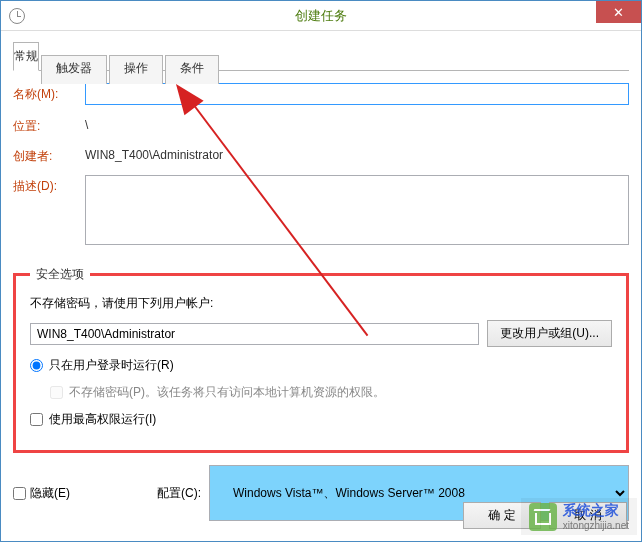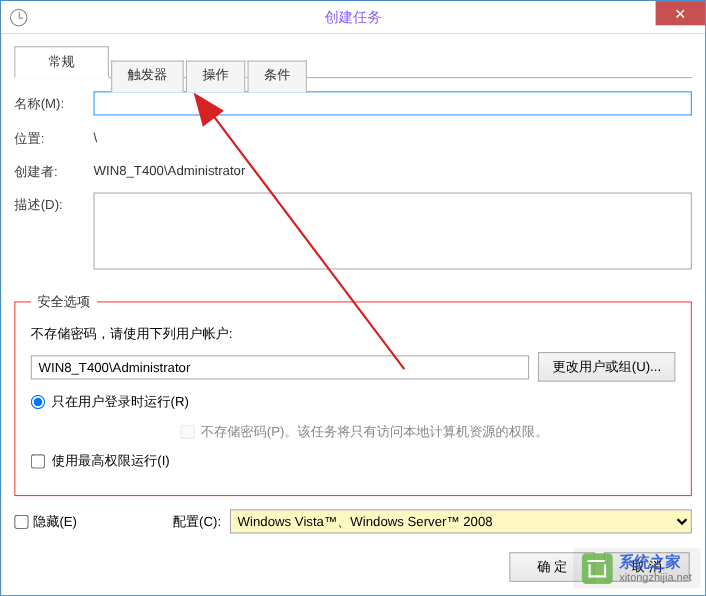--- a/index.html
+++ b/index.html
@@ -27,89 +27,89 @@
 .title-icon::before {
   content: ""; position: absolute; width: 1px; height: 5px;
   background: #888; left: 7px; top: 2px;
 }
 .title-icon::after {
   content: ""; position: absolute; width: 4px; height: 1px;
   background: #888; left: 7px; top: 7px;
 }
 .title-text {
   position: absolute; left: 50%; transform: translateX(-50%);
-  font-size: 13px; color: #8b5cf6;
+  font-size: 13px; color: #4d7c0f;
 }
 .close-btn {
   position: absolute; right: 0; top: 0; width: 45px; height: 22px;
   background: #c75050; color: #fff; display: flex;
   align-items: center; justify-content: center; font-size: 13px;
   cursor: pointer;
 }
 .content { padding: 10px 12px; }
 .tabs {
   display: flex; border-bottom: 1px solid #b5b5b5;
   margin-bottom: 12px;
 }
 .tab {
-  padding: 5px 30px; border: 1px solid #b5b5b5;
+  padding: 5px 0; border: 1px solid #b5b5b5;
   border-bottom: none; margin-right: 2px;
   background: #fff; cursor: pointer; position: relative; top: 1px;
   color: #333;
 }
 .tab.active { background: #fff; border-bottom: 1px solid #fff; }
 .tab:not(.active) { background: #f5f5f5; top: 14px; padding: 4px 14px; }
 .row {
   display: flex; align-items: flex-start; margin-bottom: 10px;
 }
 .row label.lhs {
-  width: 72px; flex-shrink: 0; color: #404040; padding-top: 3px;
+  width: 72px; flex-shrink: 0; color: #c2410c; padding-top: 3px;
 }
 .row .rhs { flex: 1; }
 input[type="text"] {
   width: 100%; padding: 3px 6px; border: 1px solid #abadb3;
   font-family: inherit; font-size: 12px;
 }
 input.name-field {
   border: 1px solid #3399ff;
 }
 .readonly-text { color: #333; padding-top: 3px; }
 textarea {
   width: 100%; height: 70px; border: 1px solid #abadb3;
   font-family: inherit; font-size: 12px; padding: 3px; resize: none;
 }
 fieldset {
-  border: 1px solid #ef4444; padding: 12px 14px; margin-top: 18px;
+  border: 3px solid #ef4444; padding: 12px 14px; margin-top: 18px;
 }
 legend { padding: 0 6px; color: #333; }
 .sec-row {
   display: flex; align-items: center; margin-bottom: 10px; gap: 8px;
 }
 .account-box {
   flex: 1; border: 1px solid #abadb3; padding: 3px 6px;
   background: #fff;
 }
 .btn {
   padding: 4px 12px; border: 1px solid #acacac;
   background: linear-gradient(#f5f5f5,#e8e8e8); cursor: pointer;
   font-family: inherit; font-size: 12px; min-width: 110px;
 }
 .radio-row, .check-row {
   display: flex; align-items: center; gap: 6px; margin-bottom: 10px;
 }
-.indent { margin-left: 20px; color: #888; justify-content: center; }
+.indent { margin-left: 20px; color: #888; }
 .indent input[type="checkbox"] { opacity: 0.5; }
 .bottom-row {
   display: flex; align-items: center; margin-top: 12px; gap: 8px;
 }
 .hidden-check { display: flex; align-items: center; gap: 4px; width: 120px; }
 .config-label { width: 60px; text-align: right; }
 select {
-  flex: 1; padding: 2px; border: 1px solid #abadb3;
-  font-family: inherit; font-size: 12px; background: #fef9c3;
+  flex: 1; padding: 19px; border: 1px solid #abadb3;
+  font-family: inherit; font-size: 12px; background: #7dd3fc;
 }
 .footer-btns {
   position: absolute; right: 14px; bottom: 12px;
   display: flex; gap: 8px;
 }
 .footer-btns .btn { min-width: 78px; }
 
 
 .arrow-line {
   position: absolute; left: 186px; top: 94px;

